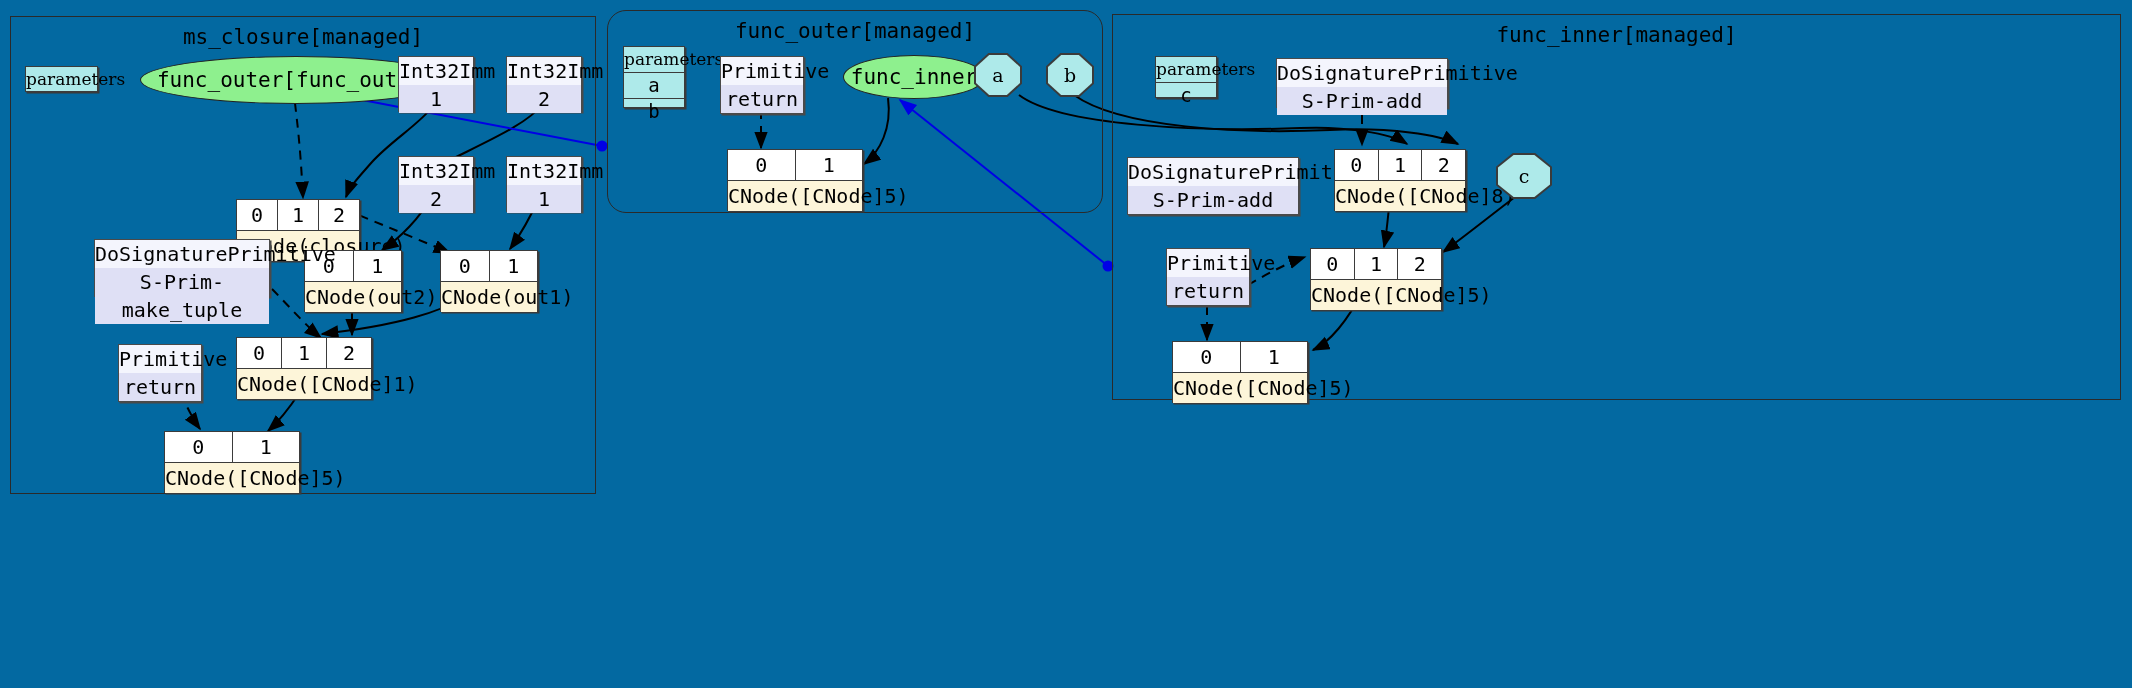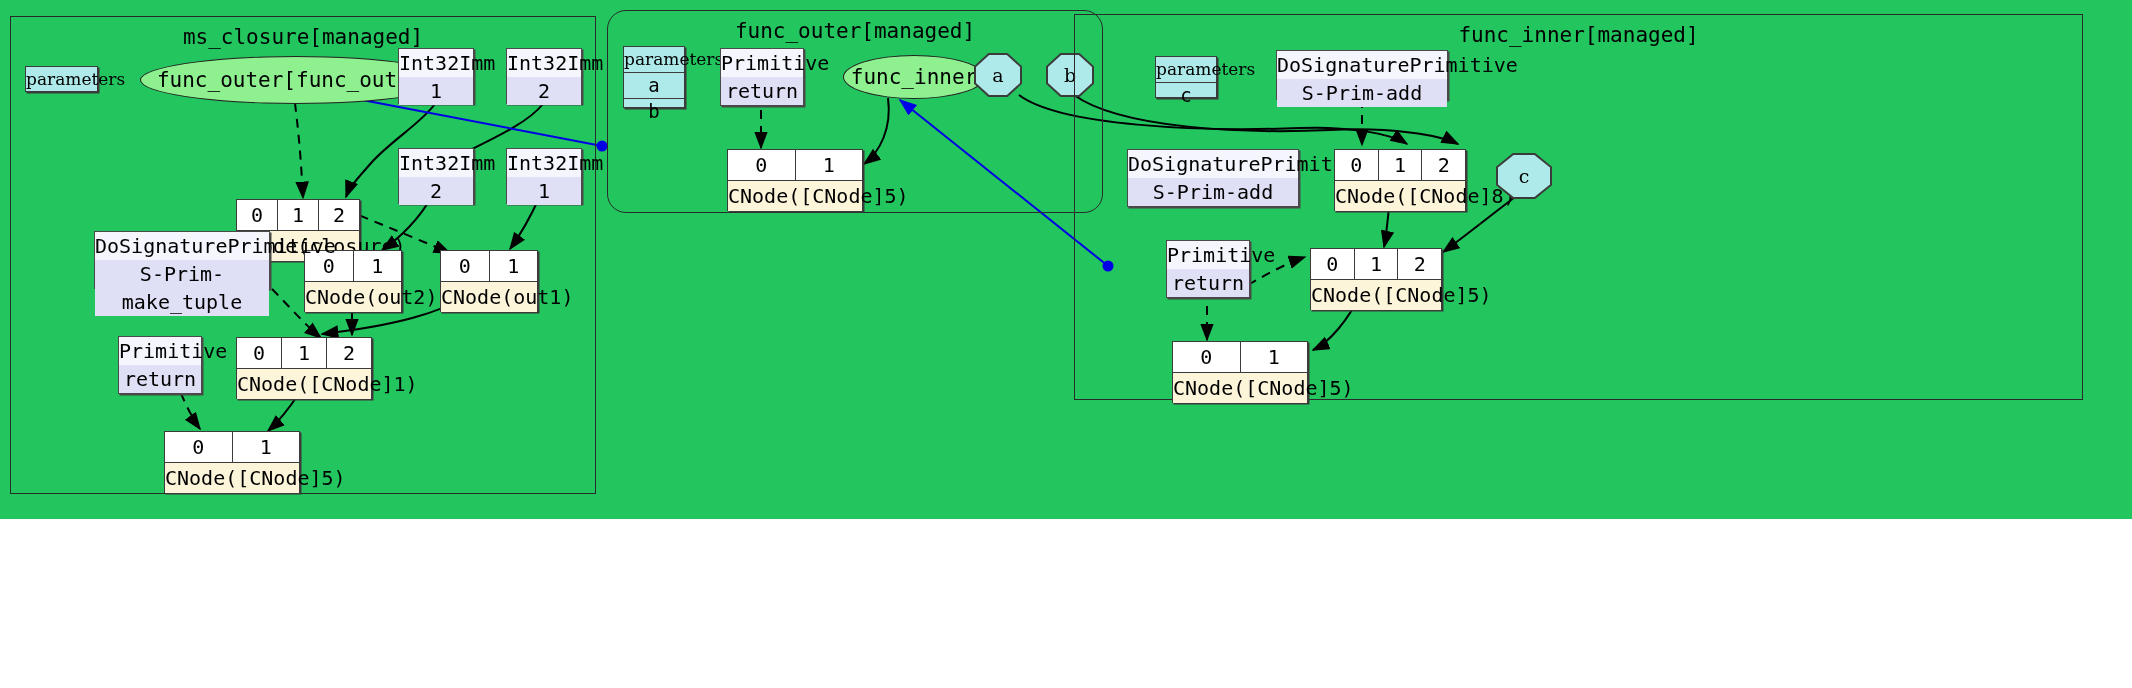--- a/index.html
+++ b/index.html
@@ -1,35 +1,35 @@
 <!DOCTYPE html>
 <html><head>
 <meta charset="utf-8">
 <style>
   html,body{margin:0;padding:0;background:#ffffff;}
   body{width:2132px;height:688px;font-family:"DejaVu Sans Mono",monospace;}
-  #stage{position:relative;width:2132px;height:519px;overflow:hidden;background:#22c55e;}
+  #stage{position:relative;width:2132px;height:688px;overflow:hidden;background:#0369a1;}
   #edges{position:absolute;left:0;top:0;width:2132px;height:688px;pointer-events:none;}
 
   .cluster{position:absolute;border:1.6px solid #2a2a2a;background:transparent;box-sizing:border-box;}
   .cluster-title{position:absolute;top:8px;left:0;width:100%;text-align:center;
       font-family:"DejaVu Sans Mono",monospace;font-size:21px;color:#000;letter-spacing:0px;}
 
   
   .rec{position:absolute;border:1.4px solid #3b3b3b;background:#ffffff;box-sizing:border-box;
        box-shadow:1.5px 1.5px 0 0 #3b3b3b;}
   .rec .ports{display:flex;border-bottom:1.4px solid #3b3b3b;}
   .rec .port{flex:1 1 auto;text-align:center;font-size:20px;line-height:30px;color:#000;
        border-right:1.4px solid #3b3b3b;background:#ffffff;}
   .rec .port:last-child{border-right:none;}
   .rec .label{text-align:left;font-size:20px;line-height:30px;color:#000;background:#fdf5d9;}
 
   
   .vbox{position:absolute;border:1.5px solid #4a4a4a;background:#dfe0f5;box-sizing:border-box;
-        box-shadow:1.5px 1.5px 0 0 #4a4a4a;}
+        box-shadow:1.5px 1.5px 0 0 #4a4a4a;margin-top:8px;}
   .vbox .head{text-align:center;font-size:20px;line-height:28px;color:#000;background:#f4f5fd;}
   .vbox .body{text-align:center;font-size:20px;line-height:28px;color:#000;background:#dfe0f5;}
 
   
   .params{position:absolute;border:1.5px solid #3b3b3b;background:#aeeaea;box-sizing:border-box;
           box-shadow:1.5px 1.5px 0 0 #3b3b3b;}
   .params .prow{text-align:center;font-size:17px;line-height:25px;color:#000;
           font-family:"DejaVu Serif",serif;border-bottom:1.4px solid #3b3b3b;}
   .params .prow:last-child{border-bottom:none;}
   .params .prow.mono{font-family:"DejaVu Sans Mono",monospace;font-size:19px;}
@@ -226,21 +226,21 @@
   </div>
 
   <div class="rec" style="left:727px;top:149px;width:136px;height:62px;">
     <div class="ports">
       <div class="port">0</div>
       <div class="port">1</div>
     </div>
     <div class="label">CNode([CNode]5)</div>
   </div>
 
-  <div class="cluster" style="left:1074px;top:14px;width:1009px;height:386px;">
+  <div class="cluster" style="left:1112px;top:14px;width:1009px;height:386px;">
     <div class="cluster-title">func_inner[managed]</div>
   </div>
 
   <div class="params" style="left:1155px;top:56px;width:62px;height:42px;">
     <div class="prow">parameters</div>
     <div class="prow mono">c</div>
   </div>
 
   <div class="vbox" style="left:1276px;top:50px;width:172px;height:50px;">
     <div class="head">DoSignaturePrimitive</div>

